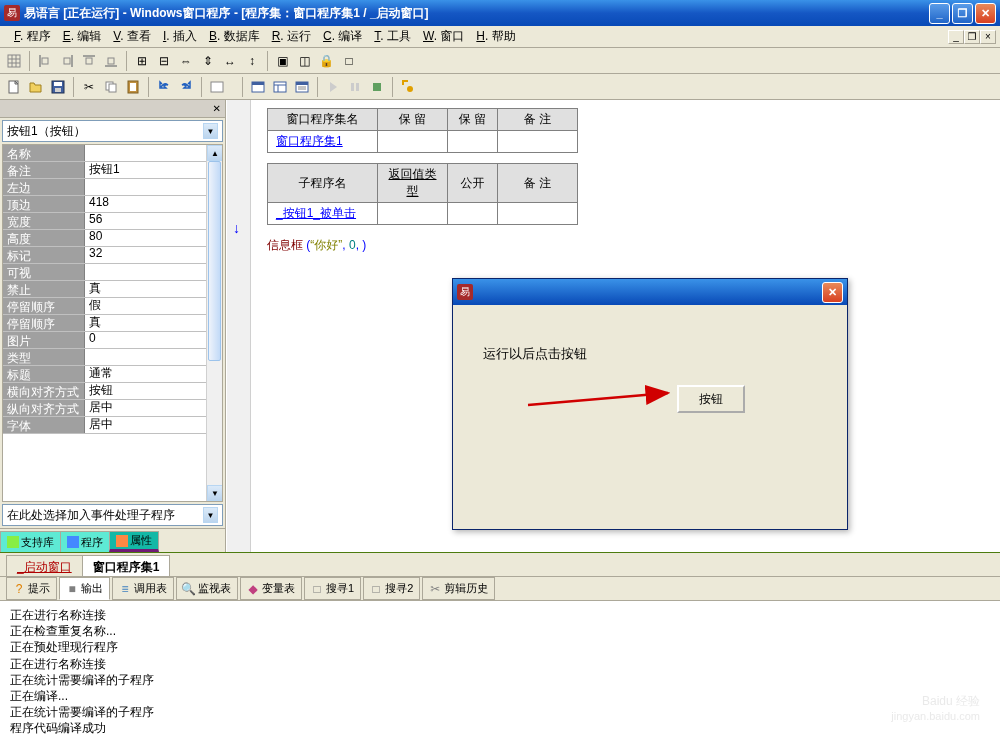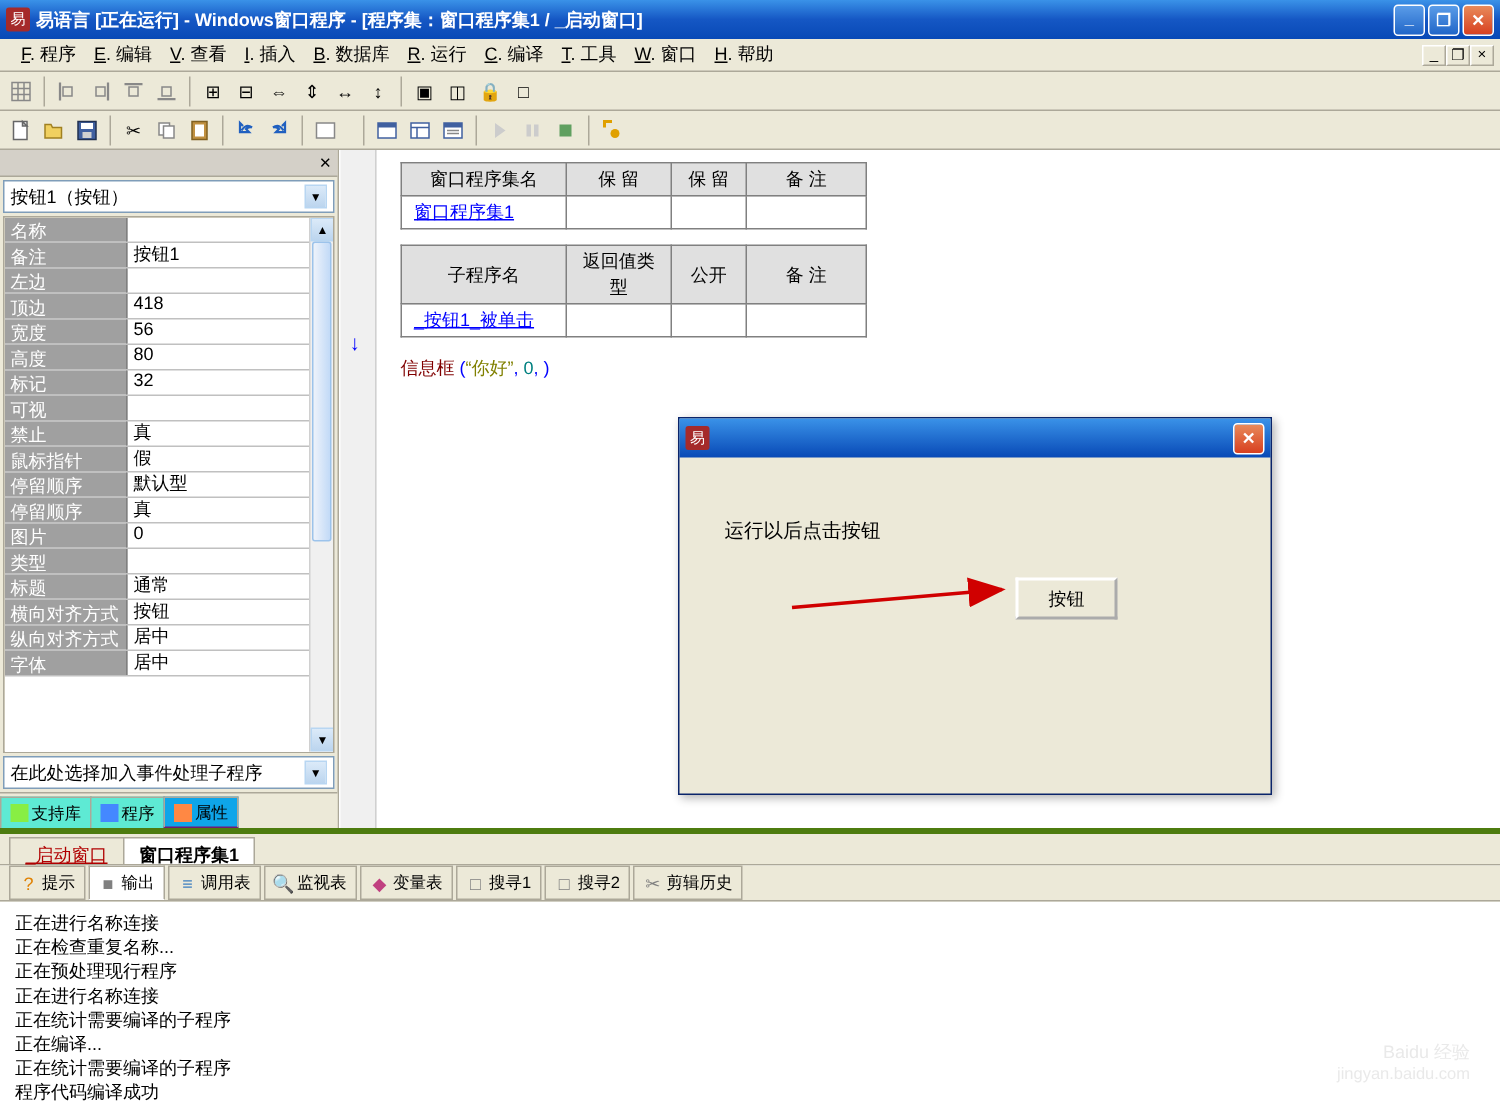--- a/index.html
+++ b/index.html
@@ -35,39 +35,39 @@
 .prop-name { width: 82px; background: #a0a0a0; color: #fff; padding: 1px 4px; border-right: 1px solid #808080; overflow: hidden; }
 .prop-val { flex: 1; padding: 16px 4px; overflow: hidden; }
 .prop-scroll { position: absolute; right: 0; top: 0; bottom: 0; width: 16px; background: #f0f0f0; border-left: 1px solid #d0d0d0; }
 .scroll-thumb { position: absolute; top: 16px; left: 1px; right: 1px; height: 200px; background: linear-gradient(to right, #eef3fb, #c2daf7); border: 1px solid #9cc3eb; border-radius: 2px; }
 .scroll-btn { width: 16px; height: 16px; background: linear-gradient(#dbeaf9, #bcd5ee); border: 1px solid #b8d6f2; display: flex; align-items: center; justify-content: center; font-size: 8px; }
 
 .event-combo { height: 22px; background: #fff; border: 1px solid #7f9db9; margin: 2px; display: flex; align-items: center; padding: 0 4px; justify-content: space-between; }
 
 .left-tabs { height: 24px; display: flex; border-top: 1px solid #aca899; background: #ece9d8; padding-top: 2px; }
 .ltab { padding: 3px 6px; border: 1px solid #aca899; border-bottom: none; background: #5eead4; cursor: pointer; margin-right: -1px; display: flex; align-items: center; gap: 2px; font-size: 11px; }
-.ltab.active { background: #0ea5e9; border-bottom: 1px solid #701a75; }
+.ltab.active { background: #14b8a6; border-bottom: 3px solid #701a75; }
 .ltab-icon { width: 12px; height: 12px; }
 
 .code-area { flex: 1; background: #fff; border-left: 1px solid transparent; position: relative; }
 .gutter { position: absolute; left: 0; top: 0; bottom: 0; width: 24px; background: #f0f0f0; border-right: 1px solid #d0d0d0; }
 .gutter-arrow { position: absolute; left: 6px; top: 120px; color: #0000ff; font-size: 14px; }
 .code-content { padding: 8px 0 8px 40px; }
 
 .code-table { border-collapse: collapse; margin-bottom: 10px; padding-left: 10px; }
 .code-table td { border: 1px solid #808080; padding: 2px 8px; height: 18px; }
 .code-table .th { background: #e0e0e0; text-align: center; }
 .code-table .link { color: #0000ff; text-decoration: underline; }
 .code-line { padding: 2px 0; }
 .kw-red { color: #800000; }
 .kw-blue { color: #0000ff; }
 .kw-brown { color: #808000; }
 .kw-teal { color: #008080; }
 
-.code-tabs { height: 24px; display: flex; border-top: 4px solid #4d7c0f; padding: 2px 0 0 6px; background: #ece9d8; }
+.code-tabs { height: 24px; display: flex; border-top: 1px solid #4d7c0f; padding: 2px 0 0 6px; background: #ece9d8; }
 .ctab { padding: 3px 10px; border: 1px solid #aca899; border-bottom: none; cursor: pointer; margin-right: -1px; background: #ece9d8; }
 .ctab.active { background: #fff; font-weight: bold; }
 .ctab.underline { text-decoration: underline; color: #b00000; }
 
 .bottom-panel { height: 184px; border-top: 1px solid #aca899; background: #fff; display: flex; flex-direction: column; }
 .btabs { height: 24px; display: flex; align-items: center; padding: 2px 6px; background: #ece9d8; border-bottom: 1px solid #aca899; gap: 2px; }
 .btab { padding: 3px 6px; border: 1px solid #aca899; cursor: pointer; display: flex; align-items: center; gap: 3px; background: #ece9d8; font-size: 11px; }
 .btab.active { background: #fff; border-bottom: 1px solid #fff; }
 .btab-icon { width: 12px; height: 12px; display: inline-flex; align-items: center; justify-content: center; }
 .output { flex: 1; padding: 6px 10px; overflow: auto; line-height: 1.35; }
@@ -294,24 +294,20 @@
             <div class="prop-name">标记</div>
             <div class="prop-val"></div>
           </div>
           <div class="prop-row">
             <div class="prop-name">可视</div>
             <div class="prop-val">真</div>
           </div>
           <div class="prop-row">
             <div class="prop-name">禁止</div>
             <div class="prop-val">假</div>
-          </div>
-          <div class="prop-row">
-            <div class="prop-name">鼠标指针</div>
-            <div class="prop-val">默认型</div>
           </div>
           <div class="prop-row">
             <div class="prop-name">停留顺序</div>
             <div class="prop-val">真</div>
           </div>
           <div class="prop-row">
             <div class="prop-name">   停留顺序</div>
             <div class="prop-val">0</div>
           </div>
           <div class="prop-row">
@@ -374,21 +370,21 @@
               <td style="width: 70px;"></td>
               <td style="width: 50px;"></td>
               <td style="width: 80px;"></td>
             </tr>
       </tbody>
         </table>
       <table class="code-table">
         <tbody>
             <tr id="proc-h">
               <td class="th" style="width: 110px;">子程序名</td>
-              <td class="th" style="width: 70px;">返回值类型</td>
+              <td class="th" style="width: 70px; text-decoration: underline;">返回值类型</td>
               <td class="th" style="width: 50px;">公开</td>
               <td class="th" style="width: 80px;">备 注</td>
             </tr>
         <tr id="proc-r">
               <td style="width: 110px;"><span class="link">_按钮1_被单击</span></td>
               <td style="width: 70px;"></td>
               <td style="width: 50px;"></td>
               <td style="width: 80px;"></td>
             </tr>
       </tbody>

